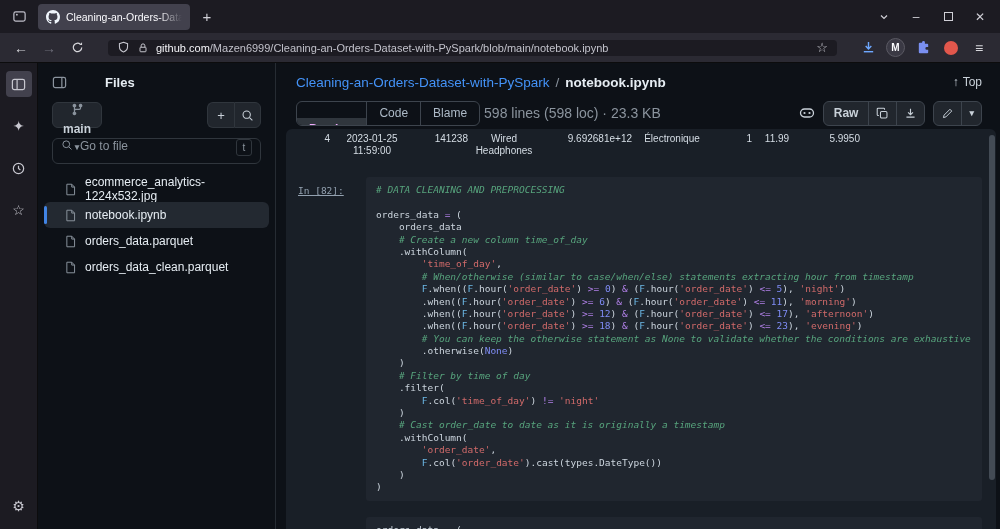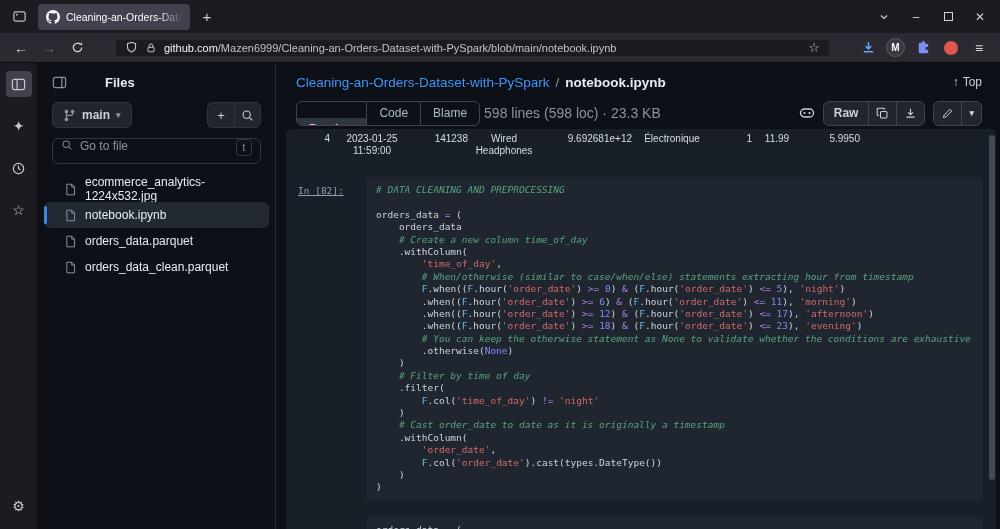--- a/index.html
+++ b/index.html
@@ -18,21 +18,21 @@
     -webkit-mask-image:linear-gradient(90deg,#000 80%,transparent); mask-image:linear-gradient(90deg,#000 80%,transparent); }
   .newtab { width:26px; height:26px; margin-left:4px; display:flex; align-items:center; justify-content:center; color:#d0d0d7; font-size:15px; border-radius:4px; }
   .tb-spacer { flex:1; }
   .winbtn { width:32px; height:30px; display:flex; align-items:center; justify-content:center; color:#d0d0d7; font-size:12px; }
   .maxbox { width:9px; height:9px; border:1px solid #d0d0d7; display:block; }
   
   .navbar { height:30px; background:#2b2a33; display:flex; align-items:center; padding:0 8px; gap:2px; border-bottom:1px solid #0c0c0d; }
   .navbtn { width:26px; height:24px; border-radius:4px; display:flex; align-items:center; justify-content:center; color:#d7d7dc; font-size:14px; }
   .navbtn.dim { color:#6c6c78; }
   .navbtn.dl { color:#6ea8ff; }
-  .urlbar { flex:1; height:16px; margin:0 24px; background:#1c1b22; border-radius:4px; display:flex; align-items:center; padding:0 9px; gap:7px; min-width:0; }
+  .urlbar { flex:1; height:16px; margin:0 16px; background:#1c1b22; border-radius:4px; display:flex; align-items:center; padding:0 9px; gap:7px; min-width:0; }
   .uicon { display:flex; color:#c7c7cf; font-size:12px; }
   .urltext { flex:1; font-size:11px; white-space:nowrap; overflow:hidden; }
   .udomain { color:#f4f4f8; }
   .upath { color:#c2c2cb; }
   .star { margin-left:auto; font-size:13px; }
   .avatar { width:19px; height:19px; border-radius:50%; background:#3a3944; border:1px solid #5a5963; color:#fbfbfe;
     font-size:10px; font-weight:bold; display:flex; align-items:center; justify-content:center; margin:0 3px; }
   .extred { width:14px; height:14px; border-radius:50%; background:#e2574c; margin:0 6px; }
   
   .content { display:flex; height:466px; }
@@ -41,21 +41,21 @@
   .stripbtn.active { background:#42414d; }
   .stripspacer { flex:1; }
   .stripbtn.bottom { margin-bottom:10px; }
   .gh { flex:1; display:flex; background:#0d1117; min-width:0; }
   
   .tree { width:238px; border-right:1px solid #262c33; padding-top:12px; flex-shrink:0; }
   .treehead { display:flex; align-items:center; gap:10px; padding:0 14px 12px; }
   .ticon { color:#8b949e; display:flex; }
   .flabel { font-size:13px; font-weight:700; color:#e6edf3;margin-left:28px; }
   .branchrow { display:flex; justify-content:space-between; align-items:center; padding:0 14px; }
-  .branchbtn { height:26px; display:flex; align-items:center; gap:6px; background:#21262d; border:1px solid #30363d; border-radius:6px; padding:0 10px; font-size:12px; font-weight:600; color:#c9d1d9; }
+  .branchbtn { height:26px; display:flex; align-items:center; gap:6px; background:#21262d; border:1px solid #30363d; border-radius:6px; padding:0 10px; font-size:12px; font-weight:600; color:#c9d1d9;flex-direction:column; }
   .branchbtn .bicon { color:#8b949e; display:flex; }
   .caret { font-size:9px; color:#8b949e; }
   .bgroup { display:flex; }
   .gbtn { width:27px; height:26px; display:flex; align-items:center; justify-content:center; background:#21262d; border:1px solid #30363d; color:#c9d1d9; font-size:13px; }
   .gbtn:first-child { border-radius:6px 0 0 6px; border-right:none; }
   .gbtn:last-child { border-radius:0 6px 6px 0; }
   .gotobox { margin:10px 14px 0; height:26px; border:1px solid #30363d; background:#0d1117; border-radius:6px; display:flex; align-items:flex-start; padding:0 8px; gap:7px; }
   .gotobox .sicon { color:#8b949e; display:flex; }
   .placeholder { flex:1; font-size:12px; color:#8b949e; }
   .key { width:16px; height:17px; border:1px solid #30363d; border-radius:3px; font-size:10px; color:#8b949e; display:flex; align-items:center; justify-content:center; }

